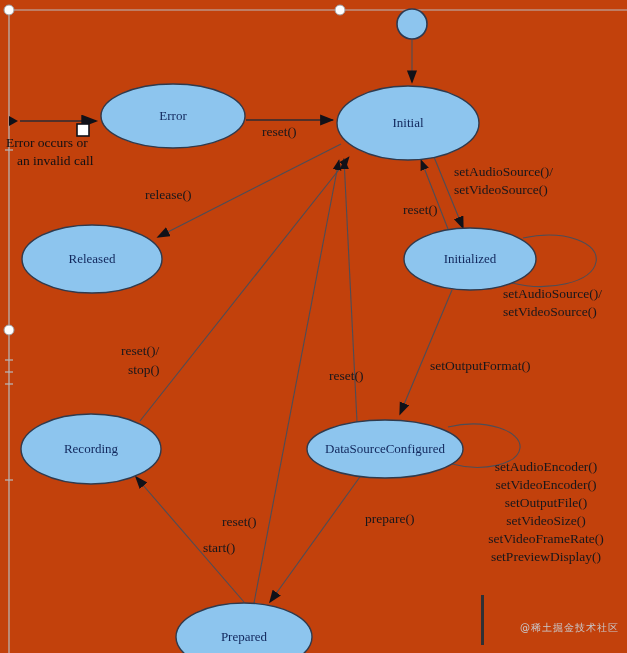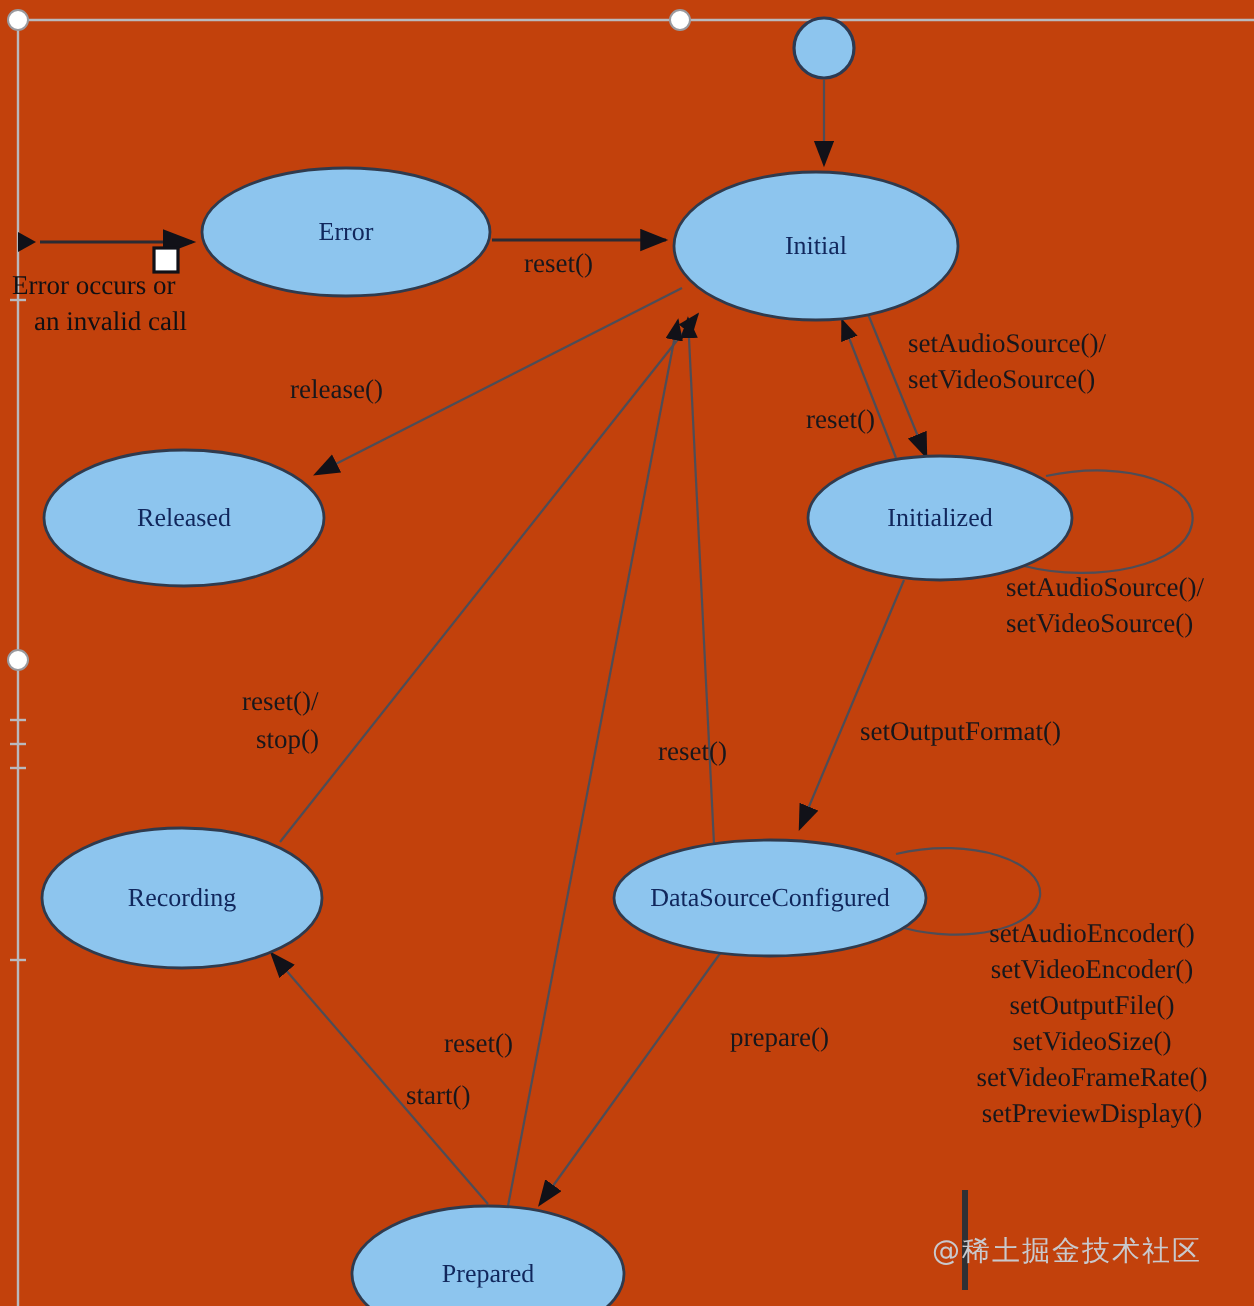--- a/index.html
+++ b/index.html
@@ -69,24 +69,24 @@
     stroke-width: 1.2;
     fill: none;
   }
   .frame-handle {
     fill: #ffffff;
     stroke: #9a9a9f;
     stroke-width: 1;
   }
   .watermark {
     position: absolute;
-    right: 26px;
+    right: 8px;
     bottom: 18px;
     font-family: "DejaVu Sans", sans-serif;
-    font-size: 14px;
+    font-size: 10px;
     color: #c9c9cd;
     letter-spacing: 1px;
     white-space: nowrap;
   }
   .wm-bar {
     position: absolute;
     right: 143px;
     bottom: 8px;
     width: 3px;
     height: 50px;

